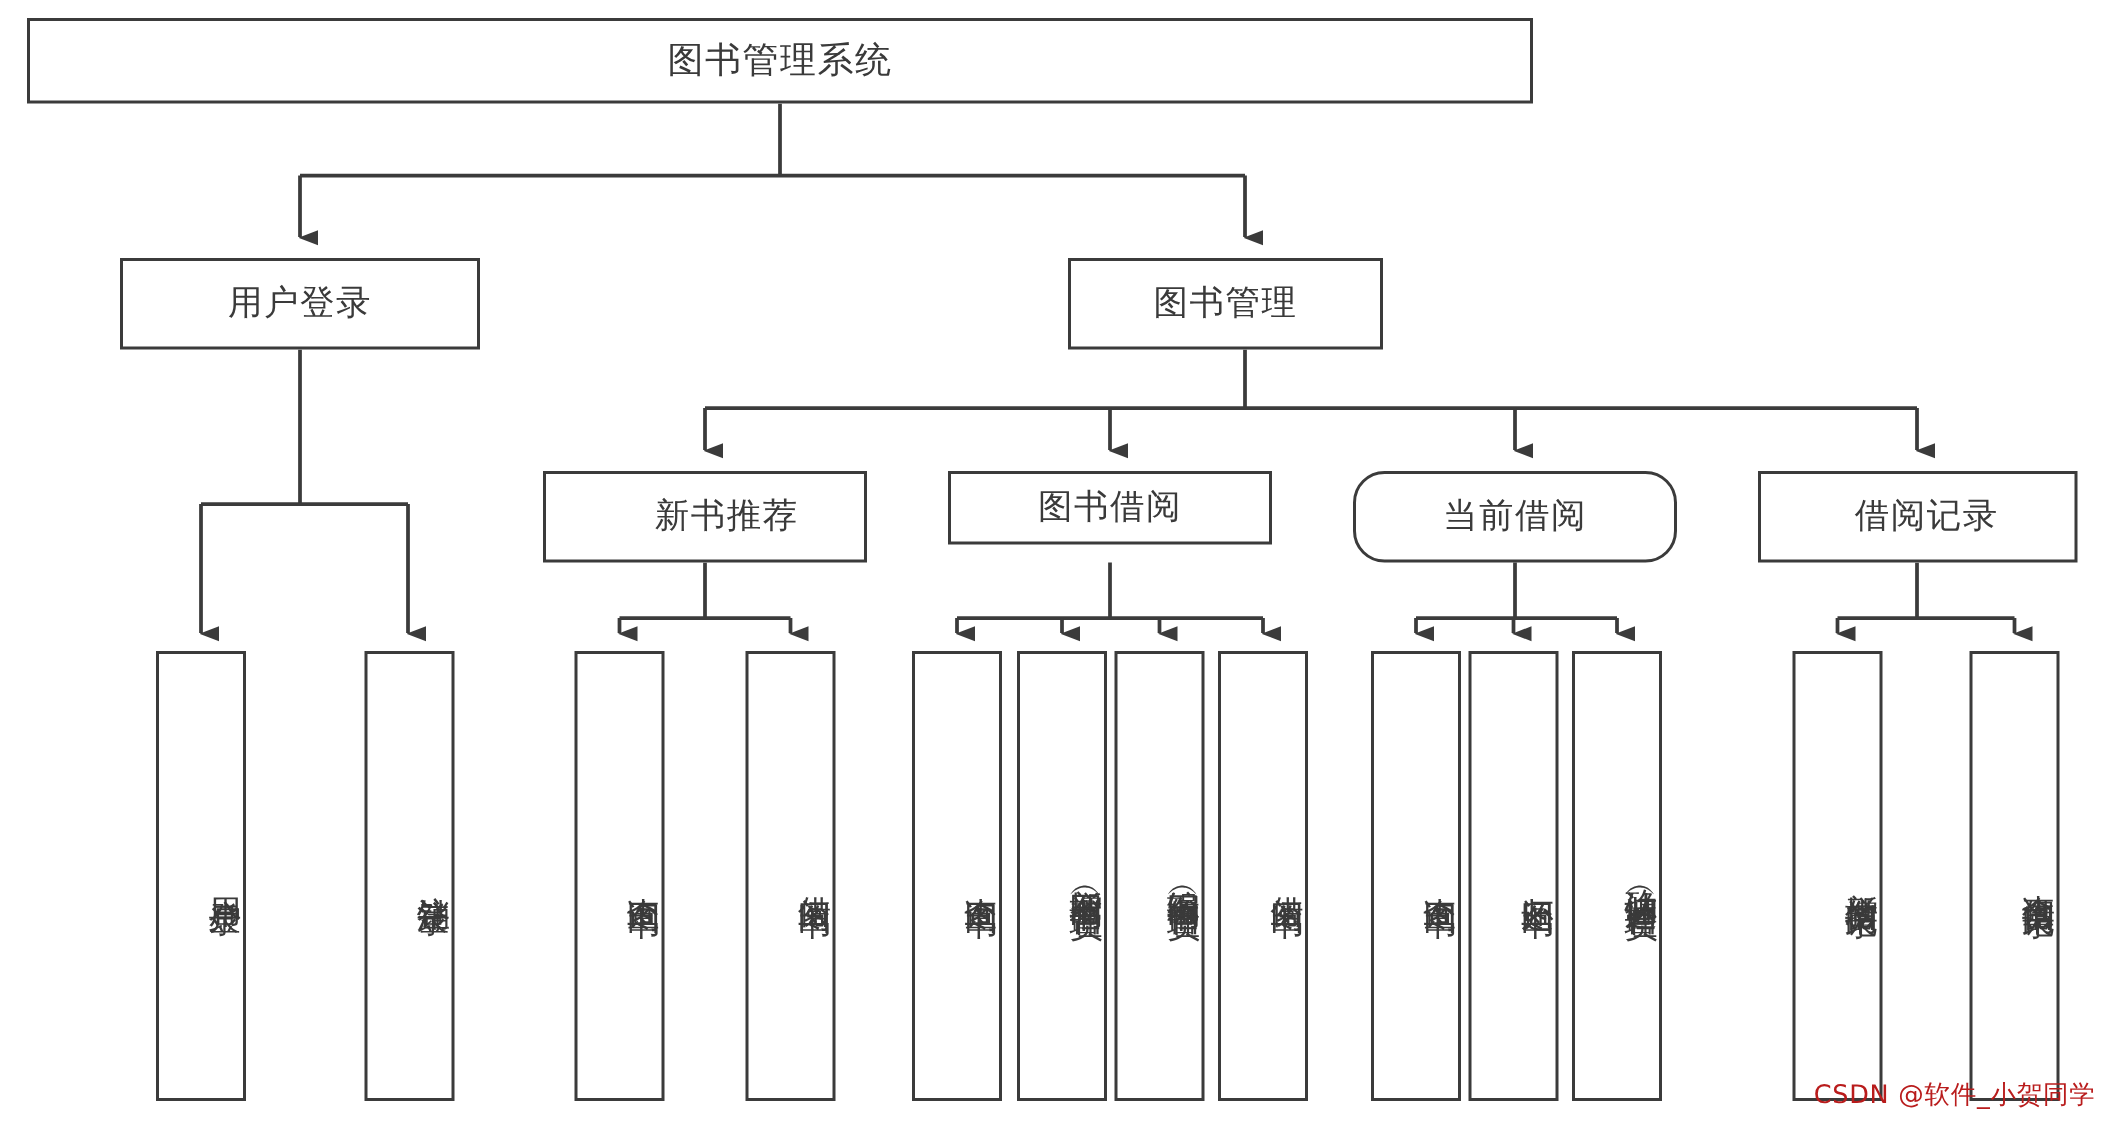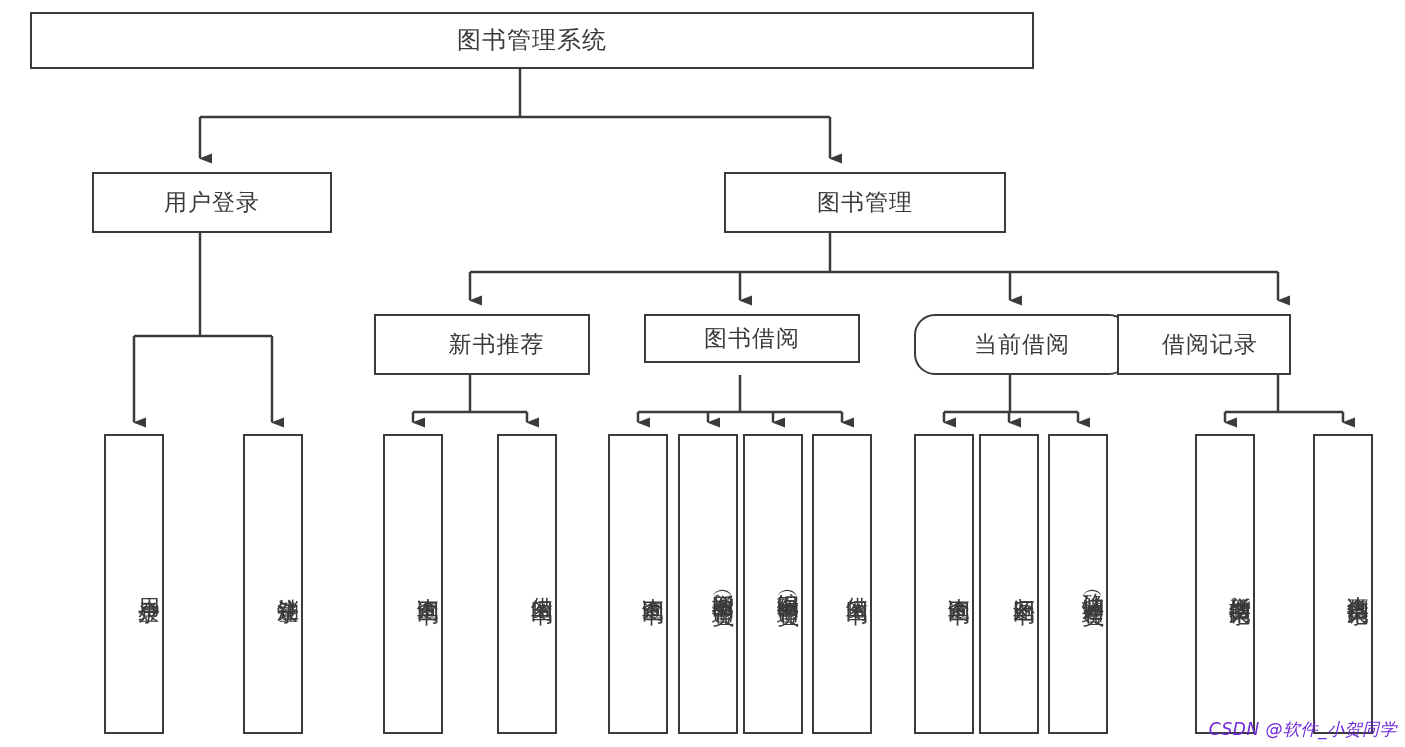--- a/index.html
+++ b/index.html
@@ -25,21 +25,20 @@
     display: flex;
     align-items: center;
     justify-content: center;
     color: #3a3a3a;
     line-height: 1.15;
   }
   .node.horiz {
     font-size: 23px;
     letter-spacing: 1px;
     white-space: nowrap;
-    margin-left: 12px;
   }
   .node.vert {
     writing-mode: vertical-rl;
     text-orientation: upright;
     font-size: 22px;
     letter-spacing: 2px;
     padding: 6px 0;
     align-items: flex-start;
     justify-content: center;
   }
@@ -60,24 +59,23 @@
     fill: none;
   }
   .arrowhead {
     fill: #3b3b3b;
   }
   #watermark {
     position: absolute;
     right: 8px;
     bottom: 6px;
     font-size: 17px;
-    color: #6d28d9;
+    color: #b91c1c;
     letter-spacing: 0.5px;
     white-space: nowrap;
-    font-style: italic;
   }
 </style>
 </head>
 <body>
 
 <div id="canvas">
 
   <svg class="wires" viewBox="0 0 1405 747">
     <defs>
       <marker id="arw" markerWidth="11" markerHeight="13" refX="5" refY="12" orient="auto" markerUnits="userSpaceOnUse">
@@ -123,29 +121,29 @@
     <path class="wire" d="M1278,375 L1278,412"></path>
     <path class="wire" d="M1225,412 L1343,412"></path>
     <path class="wire" d="M1225,412 L1225,422" marker-end="url(#arw)"></path>
     <path class="wire" d="M1343,412 L1343,422" marker-end="url(#arw)"></path>
   </svg>
 
   <div class="node horiz" id="root-node" style="left:18px; top:12px; width:1004px; height:57px;">图书管理系统</div>
 
   <div class="node horiz" style="left:80px; top:172px; width:240px; height:61px;">用户登录</div>
 
-  <div class="node horiz" style="left:712px; top:172px; width:282px; height:61px;">图书管理</div>
+  <div class="node horiz" style="left:712px; top:172px; width:210px; height:61px;">图书管理</div>
 
   <div class="node horiz" style="left:362px; top:314px; width:216px; height:61px;padding-left:29px;">新书推荐</div>
 
   <div class="node horiz" style="left:632px; top:314px; width:216px; height:49px;">图书借阅</div>
 
   <div class="node horiz" style="left:902px; top:314px; width:216px; height:61px;border-radius:21px;">当前借阅</div>
 
-  <div class="node horiz" style="left:1105px; top:314px; width:174px; height:61px;padding-left:12px;">借阅记录</div>
+  <div class="node horiz" style="left:1172px; top:314px; width:213px; height:61px;padding-left:12px;">借阅记录</div>
 
   <div class="node vert" style="left:104px; top:434px; width:60px; height:300px;">用户登录</div>
 
   <div class="node vert" style="left:243px; top:434px; width:60px; height:300px;">注销登录</div>
 
   <div class="node vert" style="left:383px; top:434px; width:60px; height:300px;">查询图书</div>
 
   <div class="node vert" style="left:497px; top:434px; width:60px; height:300px;">借阅图书</div>
 
   <div class="node vert" style="left:608px; top:434px; width:60px; height:300px;">查询图书</div>

